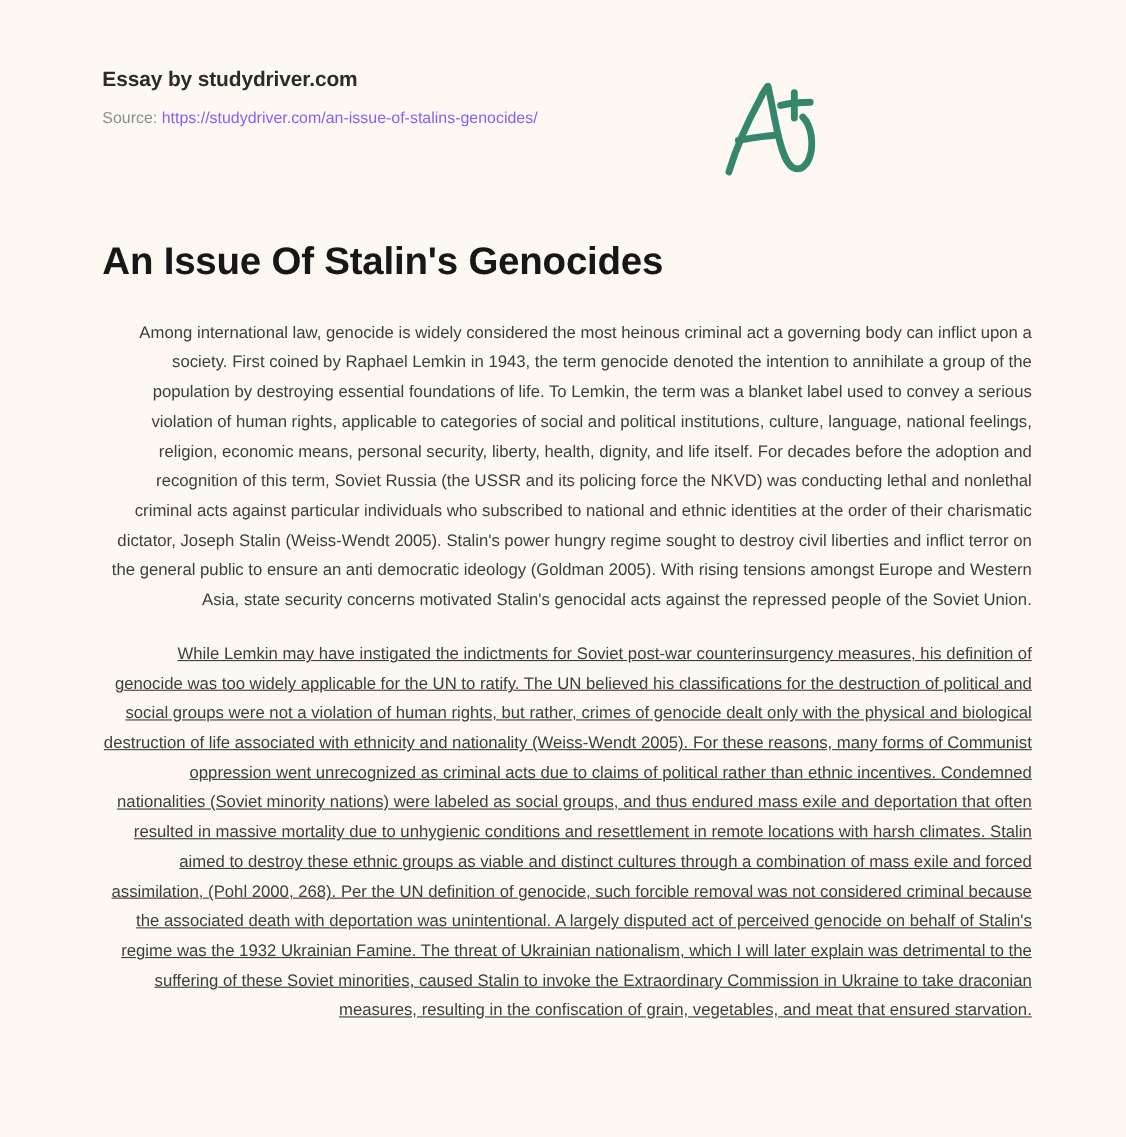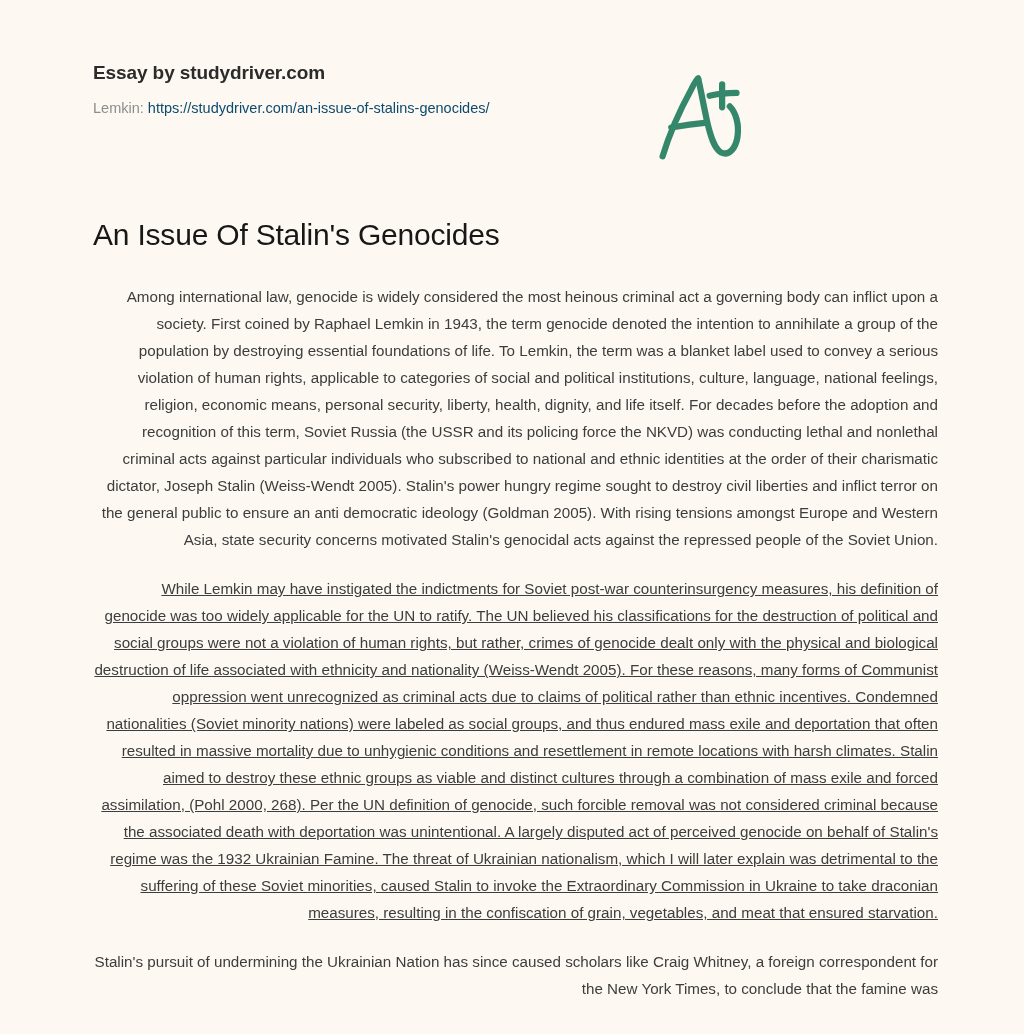--- a/index.html
+++ b/index.html
@@ -39,21 +39,21 @@
     margin-top: 14px;
     font-size: 14.5px;
     line-height: 1.3;
     color: #8d8d8d;
     white-space: nowrap;
   }
   .source-label {
     color: #8d8d8d;
   }
   .source-url {
-    color: #0c4a6e;
+    color: #8b5cf6;
     text-decoration: none;
   }
 
   
   .logo {
     position: absolute;
     top: 68px;
     right: 110px;
     width: 96px;
     height: 96px;
@@ -62,22 +62,22 @@
     display: block;
     width: 100%;
     height: 100%;
     overflow: visible;
   }
 
   
   .doc-title {
     margin: 0;
     padding-top: 98px;
-    font-size: 30px;
-    font-weight: normal;
+    font-size: 35px;
+    font-weight: bold;
     color: #171717;
     letter-spacing: -0.2px;
     line-height: 1.25;
   }
 
   
   .body-copy {
     padding-top: 30px;
     width: 845px;
   }
@@ -97,21 +97,21 @@
   }
 </style>
 </head>
 <body>
 
 <div class="page">
 
   <div class="header">
     <div class="essay-by">Essay by studydriver.com</div>
     <div class="source-line">
-      <span class="source-label">Lemkin:</span>
+      <span class="source-label">Source:</span>
       <a class="source-url" href="#">https://studydriver.com/an-issue-of-stalins-genocides/</a>
     </div>
   </div>
 
   <div class="logo">
     <svg viewBox="0 0 100 100" xmlns="http://www.w3.org/2000/svg" fill="none" stroke="#35876c" stroke-width="6.5" stroke-linecap="round" stroke-linejoin="round">
 
       <path d="M10 92 C 16 72, 28 44, 40 22 C 43 16, 45 12, 47 11"></path>
 
       <path d="M47 11 C 49 18, 52 36, 56 54 C 60 72, 64 84, 71 88 C 79 92, 86 84, 88 72 C 90 58, 86 46, 80 40"></path>
@@ -122,16 +122,15 @@
 
       <path d="M59 29 C 67 27, 78 26, 87 26"></path>
     </svg>
   </div>
 
   <h1 class="doc-title">An Issue Of Stalin's Genocides</h1>
 
   <div class="body-copy">
     <p>Among international law, genocide is widely considered the most heinous criminal act a governing body can inflict upon a society. First coined by Raphael Lemkin in 1943, the term genocide denoted the intention to annihilate a group of the population by destroying essential foundations of life. To Lemkin, the term was a blanket label used to convey a serious violation of human rights, applicable to categories of social and political institutions, culture, language, national feelings, religion, economic means, personal security, liberty, health, dignity, and life itself. For decades before the adoption and recognition of this term, Soviet Russia (the USSR and its policing force the NKVD) was conducting lethal and nonlethal criminal acts against particular individuals who subscribed to national and ethnic identities at the order of their charismatic dictator, Joseph Stalin (Weiss-Wendt 2005). Stalin's power hungry regime sought to destroy civil liberties and inflict terror on the general public to ensure an anti democratic ideology (Goldman 2005). With rising tensions amongst Europe and Western Asia, state security concerns motivated Stalin's genocidal acts against the repressed people of the Soviet Union.</p>
     <p class="indented">While Lemkin may have instigated the indictments for Soviet post-war counterinsurgency measures, his definition of genocide was too widely applicable for the UN to ratify. The UN believed his classifications for the destruction of political and social groups were not a violation of human rights, but rather, crimes of genocide dealt only with the physical and biological destruction of life associated with ethnicity and nationality (Weiss-Wendt 2005). For these reasons, many forms of Communist oppression went unrecognized as criminal acts due to claims of political rather than ethnic incentives. Condemned nationalities (Soviet minority nations) were labeled as social groups, and thus endured mass exile and deportation that often resulted in massive mortality due to unhygienic conditions and resettlement in remote locations with harsh climates. Stalin aimed to destroy these ethnic groups as viable and distinct cultures through a combination of mass exile and forced assimilation, (Pohl 2000, 268). Per the UN definition of genocide, such forcible removal was not considered criminal because the associated death with deportation was unintentional. A largely disputed act of perceived genocide on behalf of Stalin's regime was the 1932 Ukrainian Famine. The threat of Ukrainian nationalism, which I will later explain was detrimental to the suffering of these Soviet minorities, caused Stalin to invoke the Extraordinary Commission in Ukraine to take draconian measures, resulting in the confiscation of grain, vegetables, and meat that ensured starvation.</p>
-    <p>Stalin's pursuit of undermining the Ukrainian Nation has since caused scholars like Craig Whitney, a foreign correspondent for the New York Times, to conclude that the famine was</p>
   </div>
 
 </div>
 
 </body></html>

